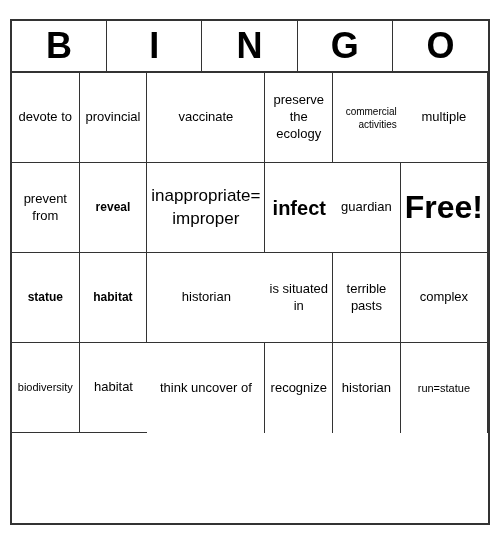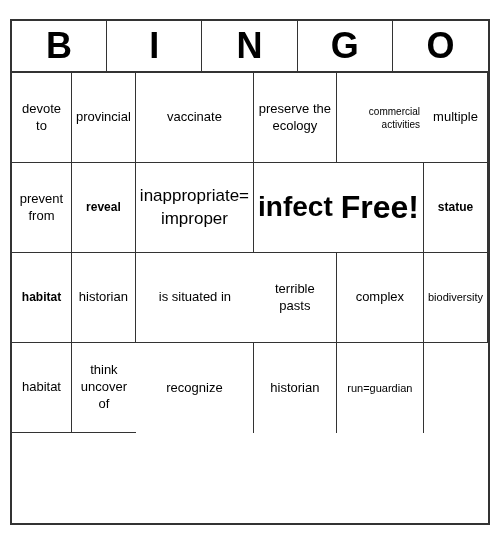--- a/index.html
+++ b/index.html
@@ -57,21 +57,21 @@
       border-right: none;
     }
     .bingo-cell:nth-child(n+21) {
       border-bottom: none;
     }
     .bingo-cell.free {
       font-size: 32px;
       font-weight: bold;
     }
     .bingo-cell.large {
-      font-size: 28px;
+      font-size: 20px;
       font-weight: bold;
     }
     .bingo-cell.medium {
       font-size: 12px;
       font-weight: bold;
     }
   </style>
 </head>
 <body>
 
@@ -107,20 +107,23 @@
       </div>
       <div class="bingo-cell medium">
         <span>reveal</span>
       </div>
       <div class="bingo-cell" style="font-size: 17px;">
         <span>inappropriate= improper</span>
       </div>
       <div class="bingo-cell large">
         <span>infect</span>
       </div>
+      <div class="bingo-cell">
+        <span>guardian</span>
+      </div>
       <div class="bingo-cell free">
         <span>Free!</span>
       </div>
       <div class="bingo-cell medium">
         <span>statue</span>
       </div>
       <div class="bingo-cell medium">
         <span>habitat</span>
       </div>
       <div class="bingo-cell">
@@ -144,16 +147,16 @@
       <div class="bingo-cell">
         <span>think uncover of</span>
       </div>
       <div class="bingo-cell">
         <span>recognize</span>
       </div>
       <div class="bingo-cell">
         <span>historian</span>
       </div>
       <div class="bingo-cell" style="font-size: 11px;">
-        <span>run=guardian</span>
+        <span>run=statue</span>
       </div>
     </div>
 </div>
 
 </body></html>

